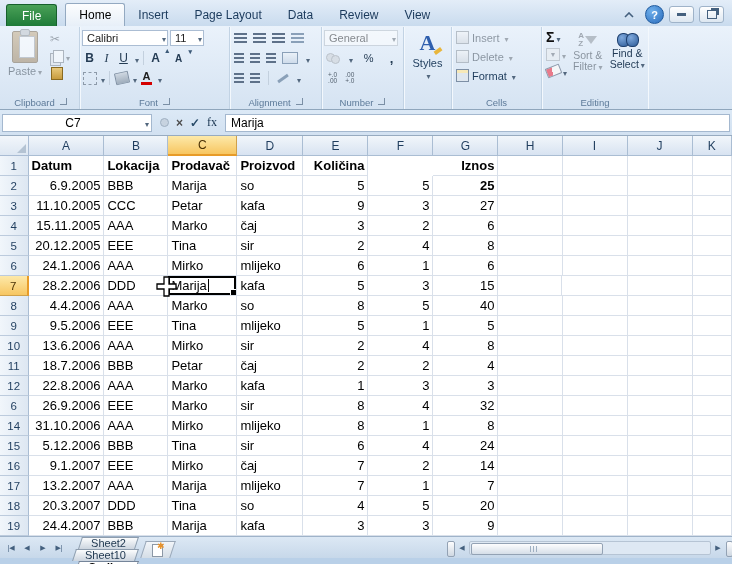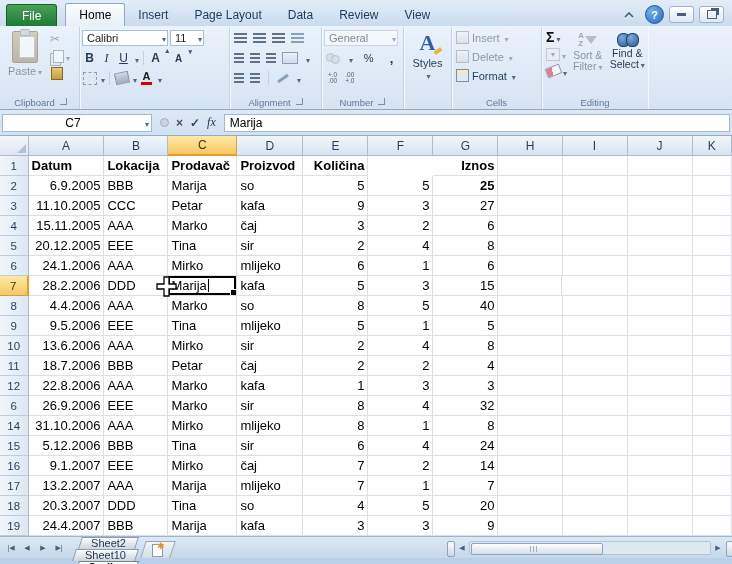--- a/index.html
+++ b/index.html
@@ -86,21 +86,21 @@
 
   
   .fbar{height:26px;background:linear-gradient(#dce9f6,#d2e1f1);border-bottom:1px solid #97abc0;display:flex;align-items:center;padding:0 2px;box-sizing:border-box;}
   .namebox{width:150px;height:18px;background:#fff;border:1px solid #a4b8cf;display:flex;align-items:center;font-size:12px;color:#000;box-sizing:border-box;}
   .namebox .nbtxt{flex:1;text-align:center;}
   .namebox .dd{padding-right:2px;}
   .fxstrip{display:flex;align-items:center;gap:7px;padding:0 8px;height:18px;}
   .capdot{width:7px;height:7px;border-radius:50%;background:#c7d3e0;border:1px solid #9fb0c2;}
   .fxcancel{font-size:12px;font-weight:bold;color:#4d4d4d;}
   .fxenter{font-size:12px;font-weight:bold;color:#274a68;}
-  .fxfx{font-size:12px;font-style:italic;font-family:"Liberation Serif",serif;color:#16324e;}
+  .fxfx{font-size:12px;font-family:"Liberation Serif",serif;color:#16324e;}
   .finput{flex:1;height:18px;background:#fff;border:1px solid #a4b8cf;font-size:12px;color:#000;display:flex;align-items:center;padding-left:5px;box-sizing:border-box;}
 
   
   .grid{position:relative;background:#fff;width:732px;}
   .hrow,.grow{display:flex;height:20px;}
   .corner{background:linear-gradient(#f2f6fb,#dde7f2);border-right:1px solid #a9bcd4;border-bottom:1px solid #a9bcd4;box-sizing:border-box;position:relative;}
   .corner::after{content:"";position:absolute;right:2px;bottom:2px;border-bottom:9px solid #b4c3d3;border-left:9px solid transparent;}
   .chead{height:20px;display:flex;align-items:center;justify-content:center;font-size:12px;color:#1f3d5e;background:linear-gradient(#f1f6fb,#d8e3f1);border-right:1px solid #aabdd3;border-bottom:1px solid #aabdd3;box-sizing:border-box;}
   .chead.sel{background:linear-gradient(#fde9a9,#f7c661);border-right:1px solid #cfa14b;border-bottom:2px solid #e79b28;color:#4a3104;}
   .rhead{background:linear-gradient(to right,#f1f6fb,#dde7f2);border-right:1px solid #aabdd3;border-bottom:1px solid #bccbdd;font-size:11.5px;color:#1f3d5e;display:flex;align-items:center;justify-content:center;box-sizing:border-box;}
@@ -241,20 +241,24 @@
             <span class="dd"></span>
           <span class="tbtn">
               <span class="fcolA">
                 <span>A</span>
                 <i></i>
               </span>
             </span>
             <span class="dd"></span>
         </div>
       </div>
+      <div class="glabel">
+          <span>Font</span>
+          <span class="launcher"></span>
+        </div>
     </div>
 
     <div class="group" style="width:92px">
       <div style="display:flex;flex-direction:column;flex:1;">
         <div class="frow" style="gap:6px;padding-left:2px;">
           <span class="ln"></span>
           <span class="ln"></span>
           <span class="ln"></span>
           <span class="wrapico"></span>
         </div>

